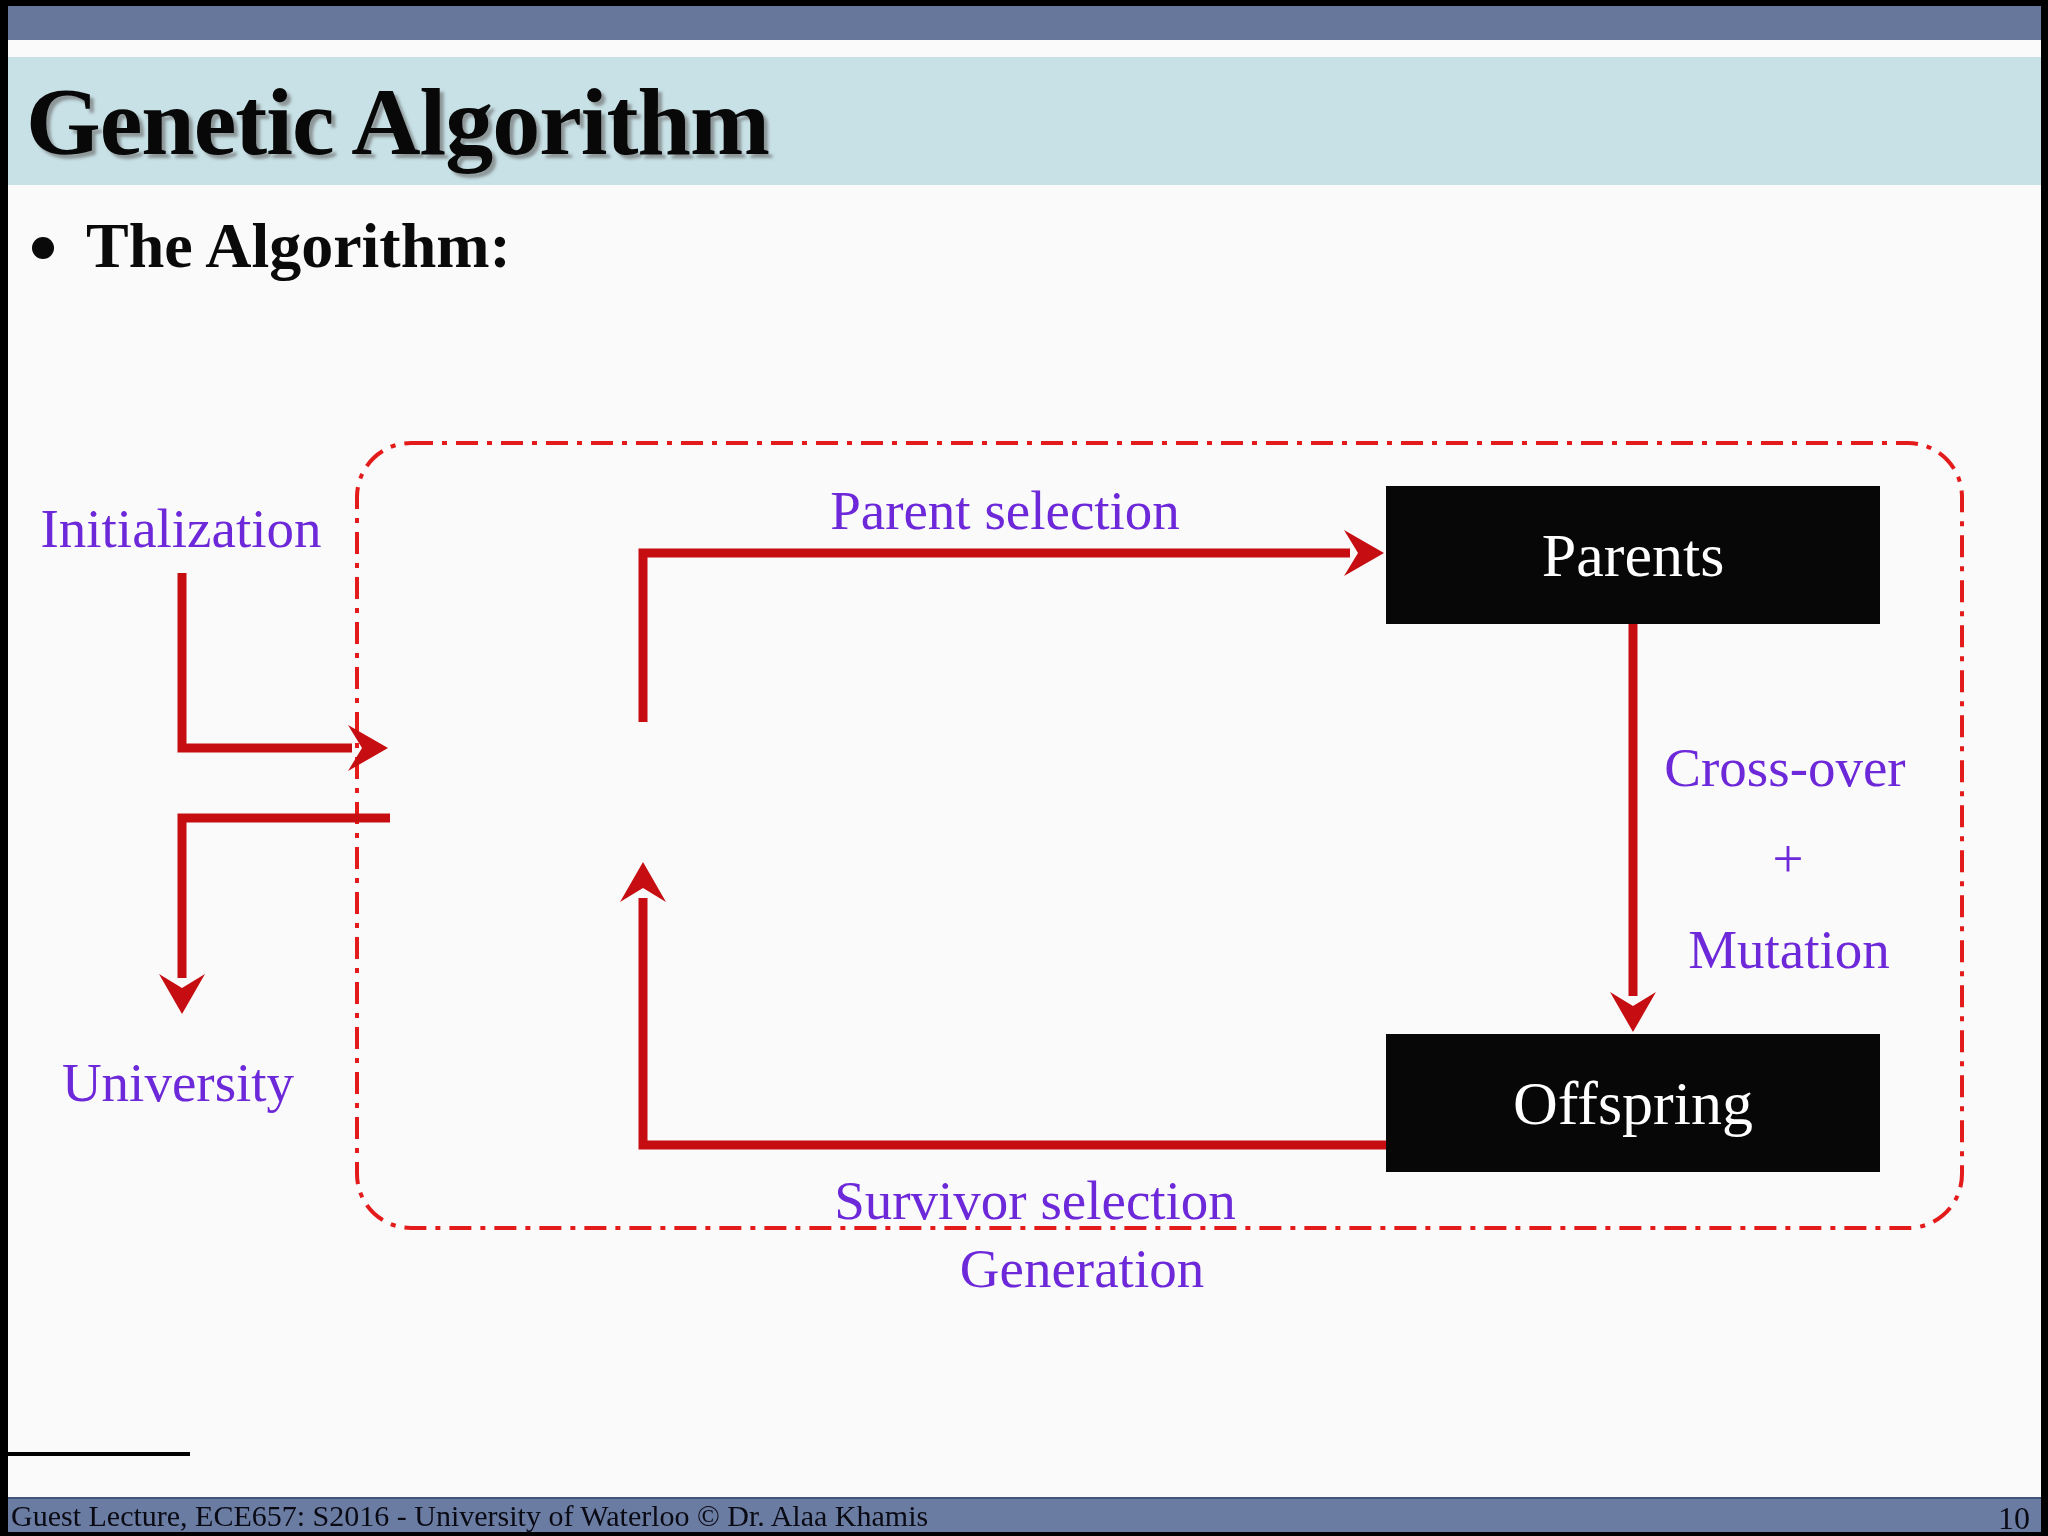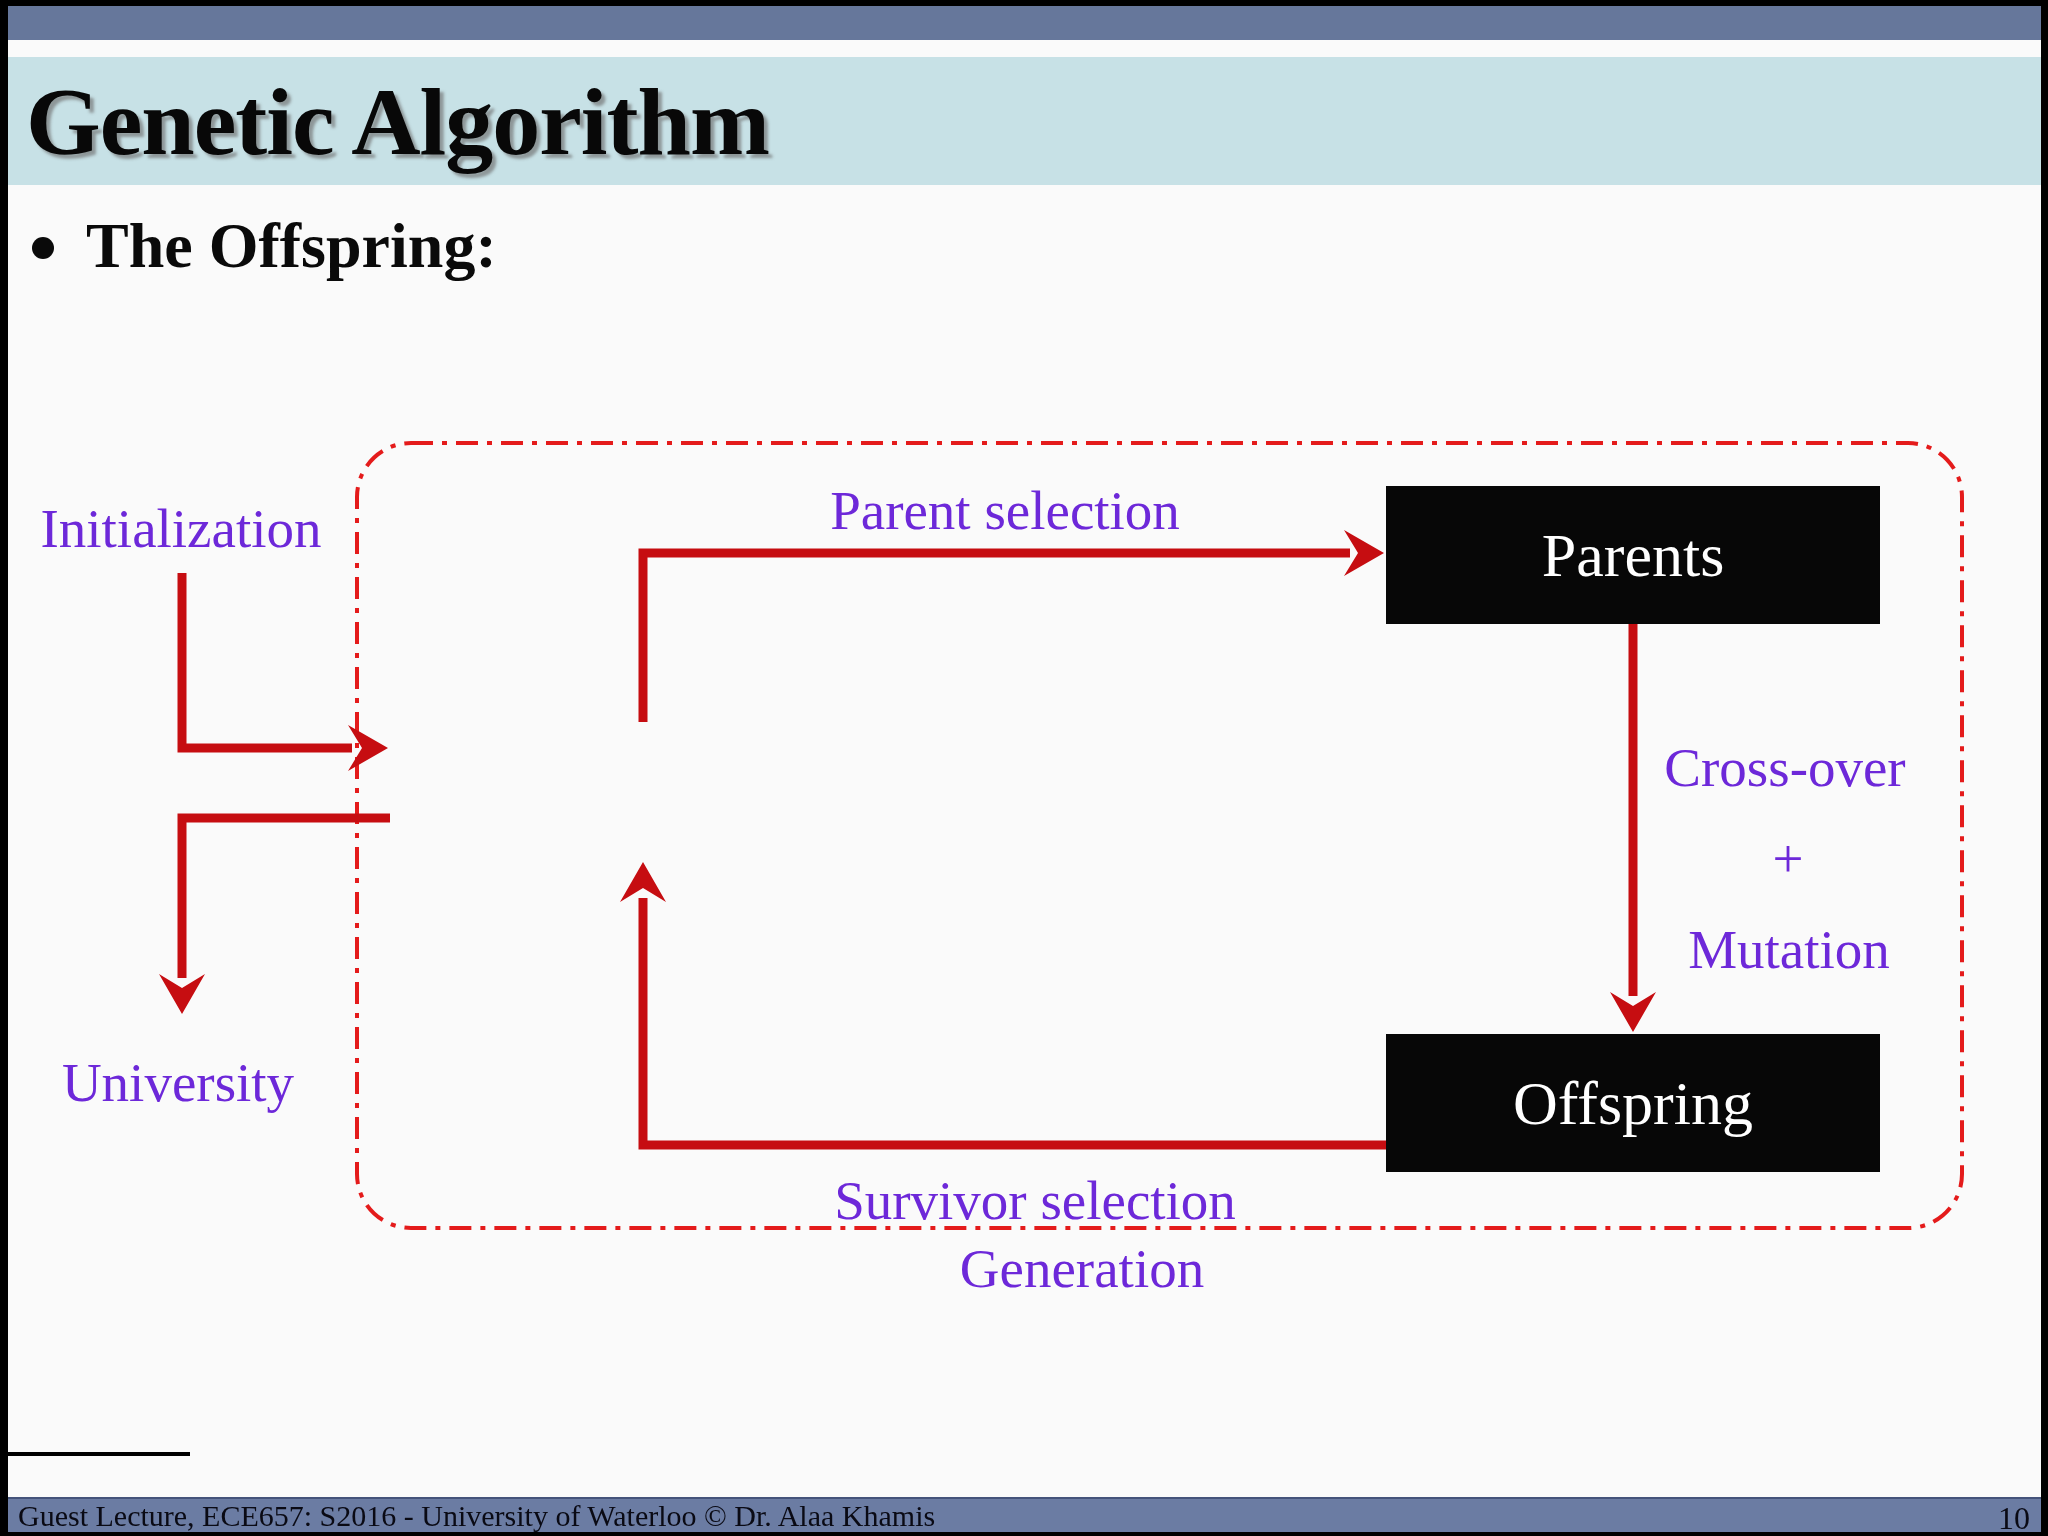--- a/index.html
+++ b/index.html
@@ -62,37 +62,37 @@
   .lbl-survivor-selection{left:1035px;top:1200px;}
   .lbl-generation{left:1082px;top:1268px;}
 
   .ph-line{position:absolute;left:0;top:1452px;width:190px;height:4px;background:#000;}
 
   .footer{
     position:absolute;left:0;top:1497px;width:2048px;height:35px;
     background:var(--footer-bar);border-top:2px solid var(--footer-border);
     box-sizing:border-box;display:flex;align-items:center;z-index:30;
   }
-  .footer-credit{margin-left:18px;font-size:30px;color:#0a0a14;white-space:nowrap;}
+  .footer-credit{margin-left:11px;font-size:30px;color:#0a0a14;white-space:nowrap;}
   .footer-page{position:absolute;right:18px;top:1px;font-size:32px;color:#0a0a14;}
 </style>
 </head>
 <body>
 
 <div class="slide">
 
   <div class="top-bar"></div>
 
   <div class="title-band">
     <h1>Genetic Algorithm</h1>
   </div>
 
   <div class="bullet-row">
     <div class="bullet-dot"></div>
-    <div class="bullet-text">The Offspring:</div>
+    <div class="bullet-text">The Algorithm:</div>
   </div>
 
   <div class="diagram">
 
     <svg width="2048" height="1536" viewBox="0 0 2048 1536">
 
       <rect class="gen-rect" x="357" y="443" width="1605" height="785" rx="54"></rect>
 
       <g>
         <polyline class="edge" points="182,573 182,748 352,748"></polyline>

